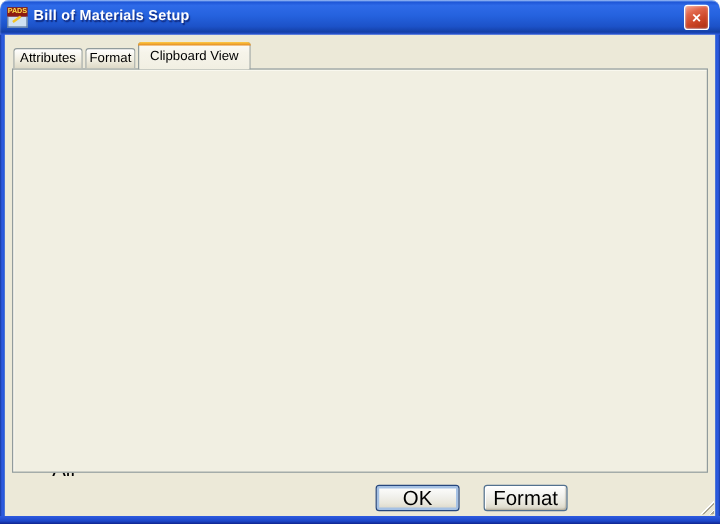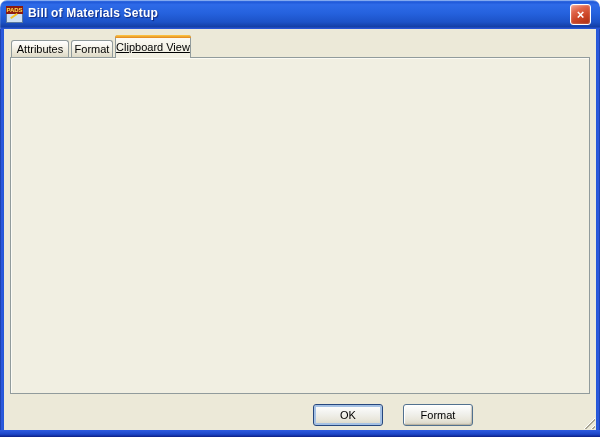--- a/index.html
+++ b/index.html
@@ -36,21 +36,21 @@
     box-shadow:inset 0 0 2px rgba(255,255,255,.55);
     color:#fff;font-size:13px;font-weight:bold;line-height:19px;text-align:center;cursor:default;}
 
   
   .tabstrip{position:absolute;left:11px;top:35px;height:23px;display:flex;gap:2px;align-items:flex-end;z-index:3;}
   .tab{position:relative;height:17px;margin-bottom:1px;display:flex;align-items:center;justify-content:center;
     border:1px solid #919B9C;border-bottom:none;border-radius:3px 3px 0 0;
     background:linear-gradient(180deg,#FFFFFF 0%,#F1EEE1 55%,#DDD9C6 100%);cursor:default;}
   .tabstrip > div:nth-of-type(1){width:58px;text-align:center;}
   .tabstrip > div:nth-of-type(2){width:42px;}
-  .tabstrip > div:nth-of-type(3){width:76px;text-decoration:underline;}
+  .tabstrip > div:nth-of-type(3){width:94px;}
   .tab.active{height:23px;margin-bottom:0;z-index:4;
     background:linear-gradient(180deg,#FDFCF8 0%,#F6F4EA 35%,#F1EFE2 100%);}
   .tab.active::before{content:"";position:absolute;left:-1px;right:-1px;top:-1px;height:3px;
     border-radius:3px 3px 0 0;background:linear-gradient(180deg,#FFCA45,#E1861F);}
 
   
   .pane{position:absolute;left:10px;top:57px;width:580px;height:337px;z-index:2;
     background:#F1EFE2;border:1px solid #919B9C;
     box-shadow:inset 1px 1px 0 #FCFBF4;}
 
@@ -83,21 +83,21 @@
   .c-val{width:47px;padding-left:6px;}
   .c-decal{width:78px;padding-left:6px;}
   .c-fill{flex:1 1 auto;border-right:none;}
   .grid-row.selected::after{content:"";position:absolute;left:39px;right:2px;top:0;bottom:0;
     border:2px solid #000000;pointer-events:none;}
 
   
   .xp-btn{position:absolute;height:22px;border:1px solid #52718F;border-radius:3px;
     background:linear-gradient(180deg,#FFFFFF 0%,#F2F2EE 40%,#E9E7DC 72%,#D8D4C4 100%);
     box-shadow:inset 1px 1px 0 rgba(255,255,255,.95), inset -1px -1px 1px rgba(120,110,90,.35);
-    font-family:"Liberation Sans",sans-serif;font-size:11px;color:#000;
+    font-family:"Liberation Sans",sans-serif;font-size:17px;color:#000;
     text-align:center;line-height:19px;padding:0;cursor:default;}
   .btn-select-all{left:22px;top:362px;width:62px;height:21px;border-color:#2B4A73;
     box-shadow:inset 1px 1px 0 rgba(255,255,255,.95), inset 0 0 0 1px #8FA9CC;}
   .btn-copy{left:93px;top:362px;width:59px;height:21px;border-color:#C9C5B5;color:#A3A193;
     background:#F2F0E5;box-shadow:none;}
   .btn-ok{left:313px;top:404px;width:70px;border-color:#26477E;
     box-shadow:inset 0 0 0 2px #A5C1E4, inset 1px 1px 0 rgba(255,255,255,.9);}
   .btn-cancel{left:403px;top:404px;width:70px;}
   .btn-help{left:496px;top:404px;width:70px;}
 

